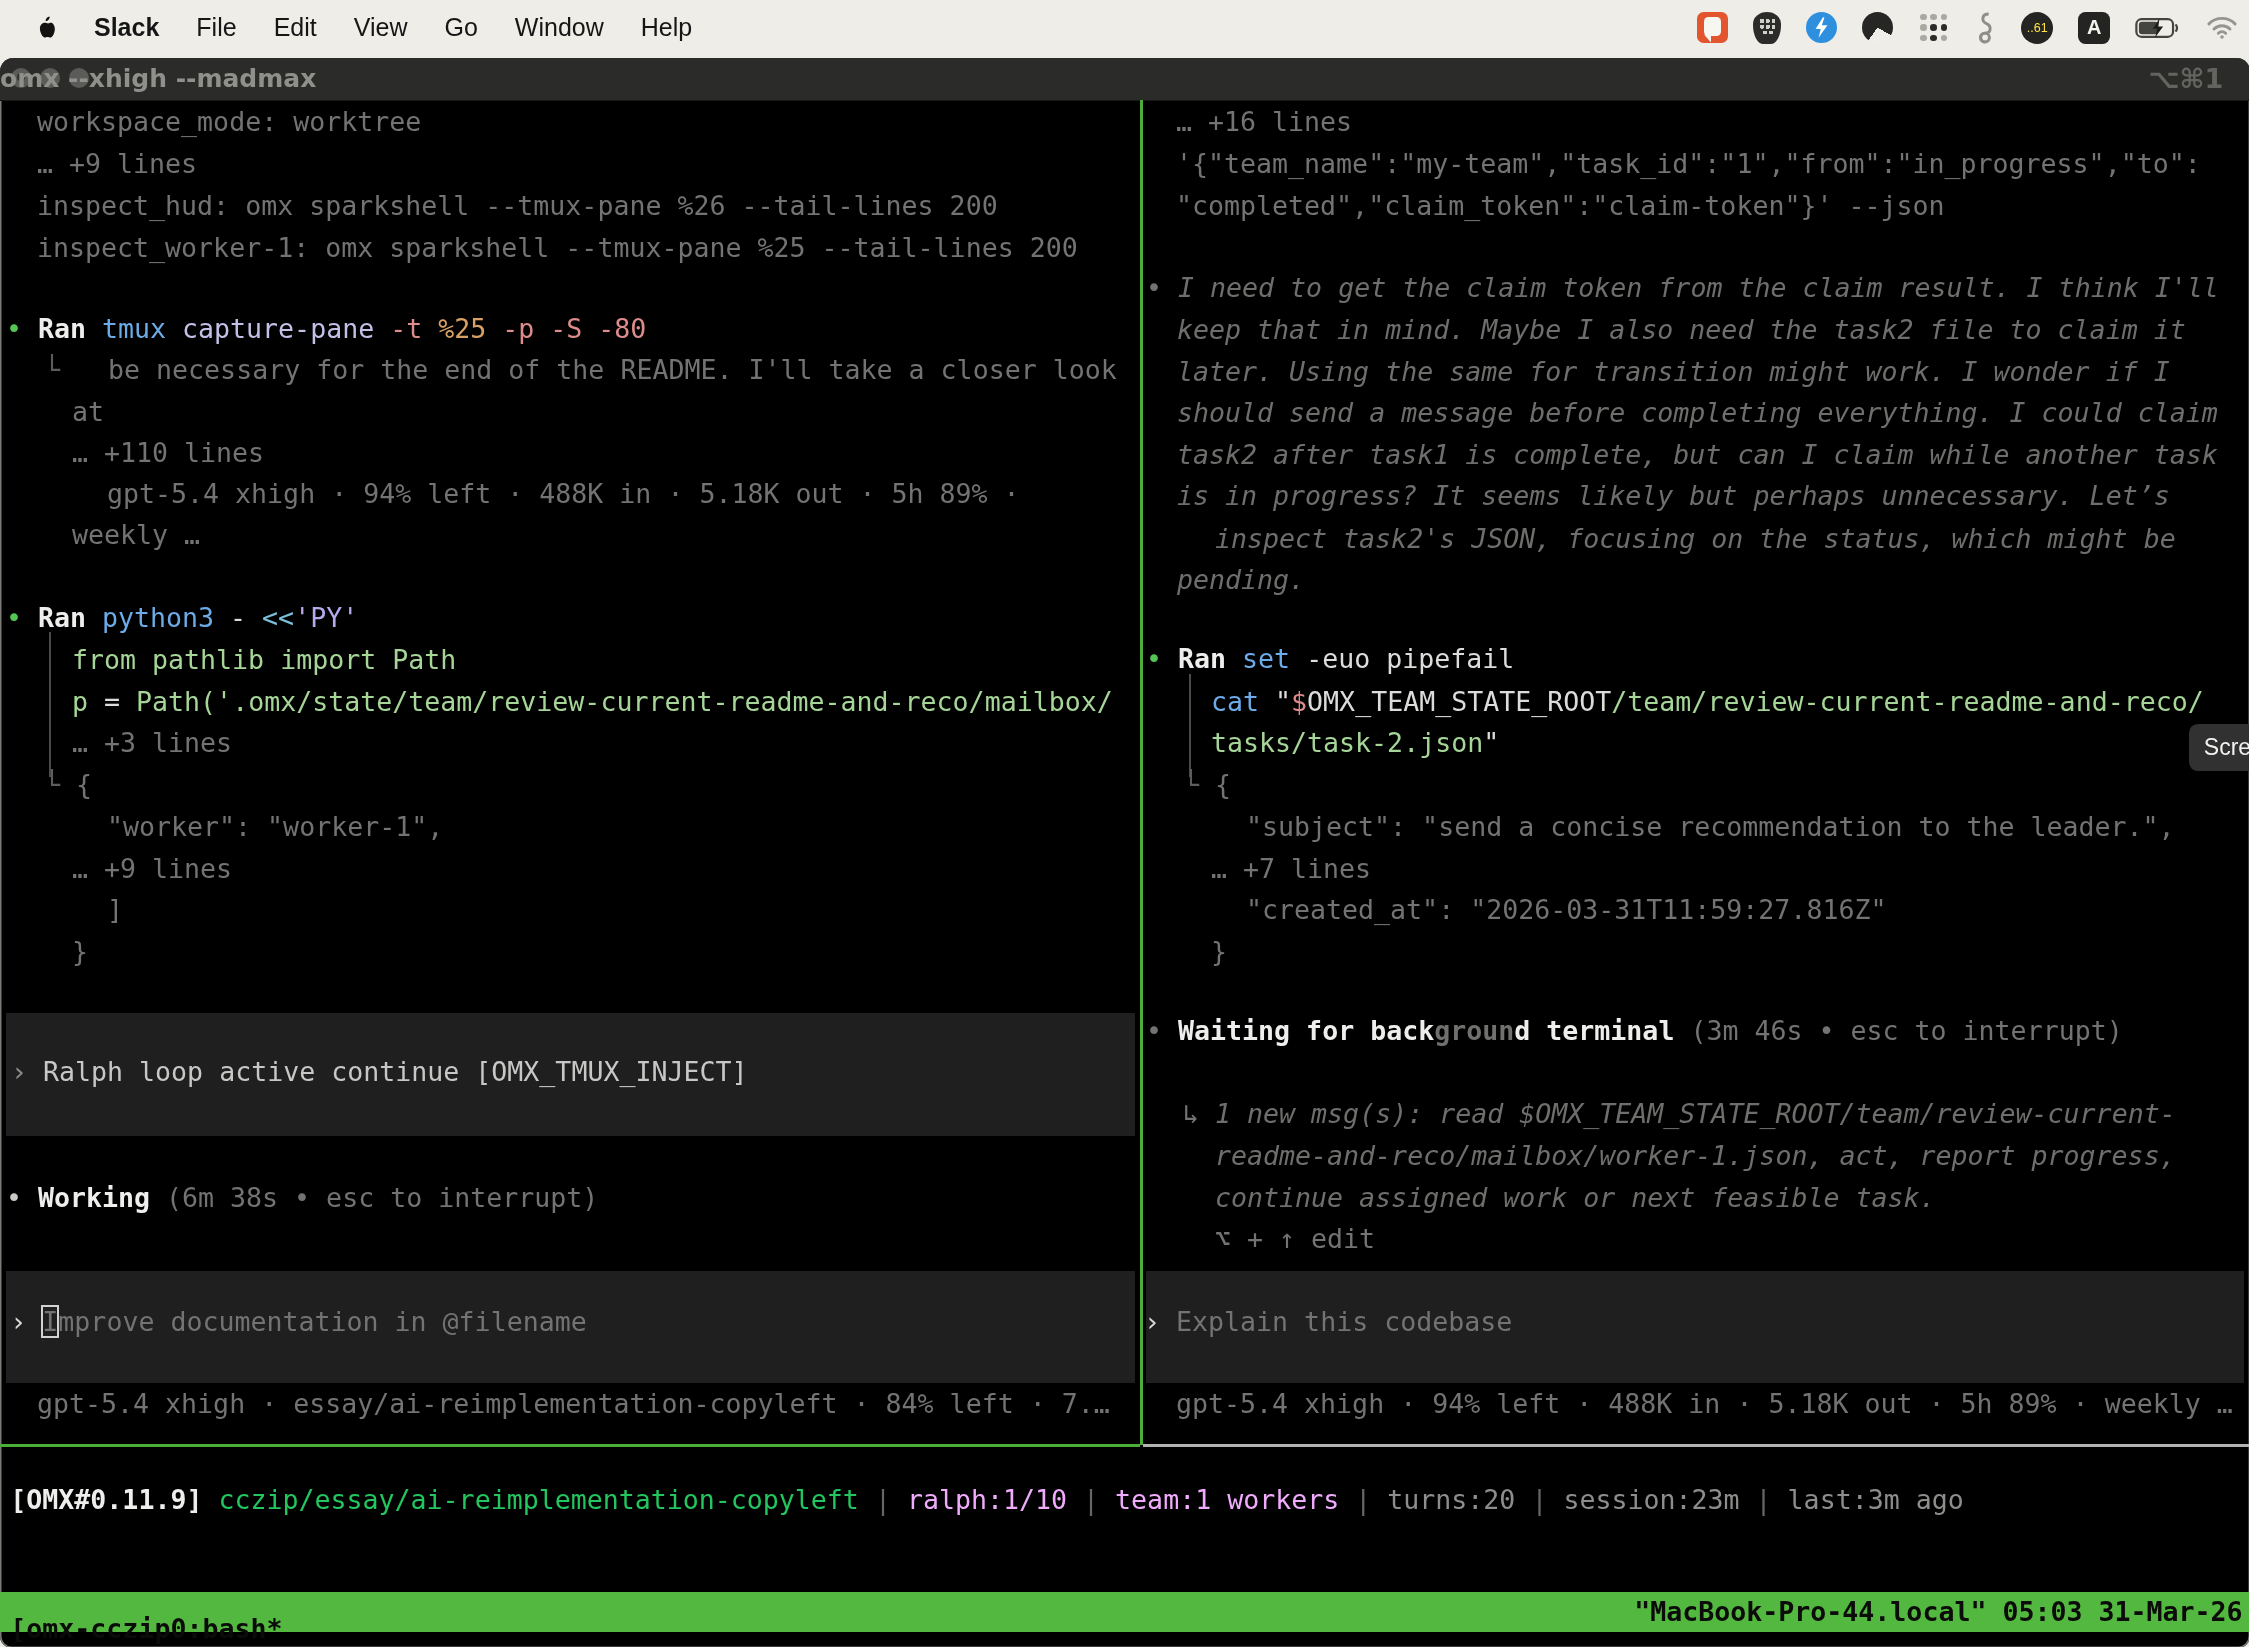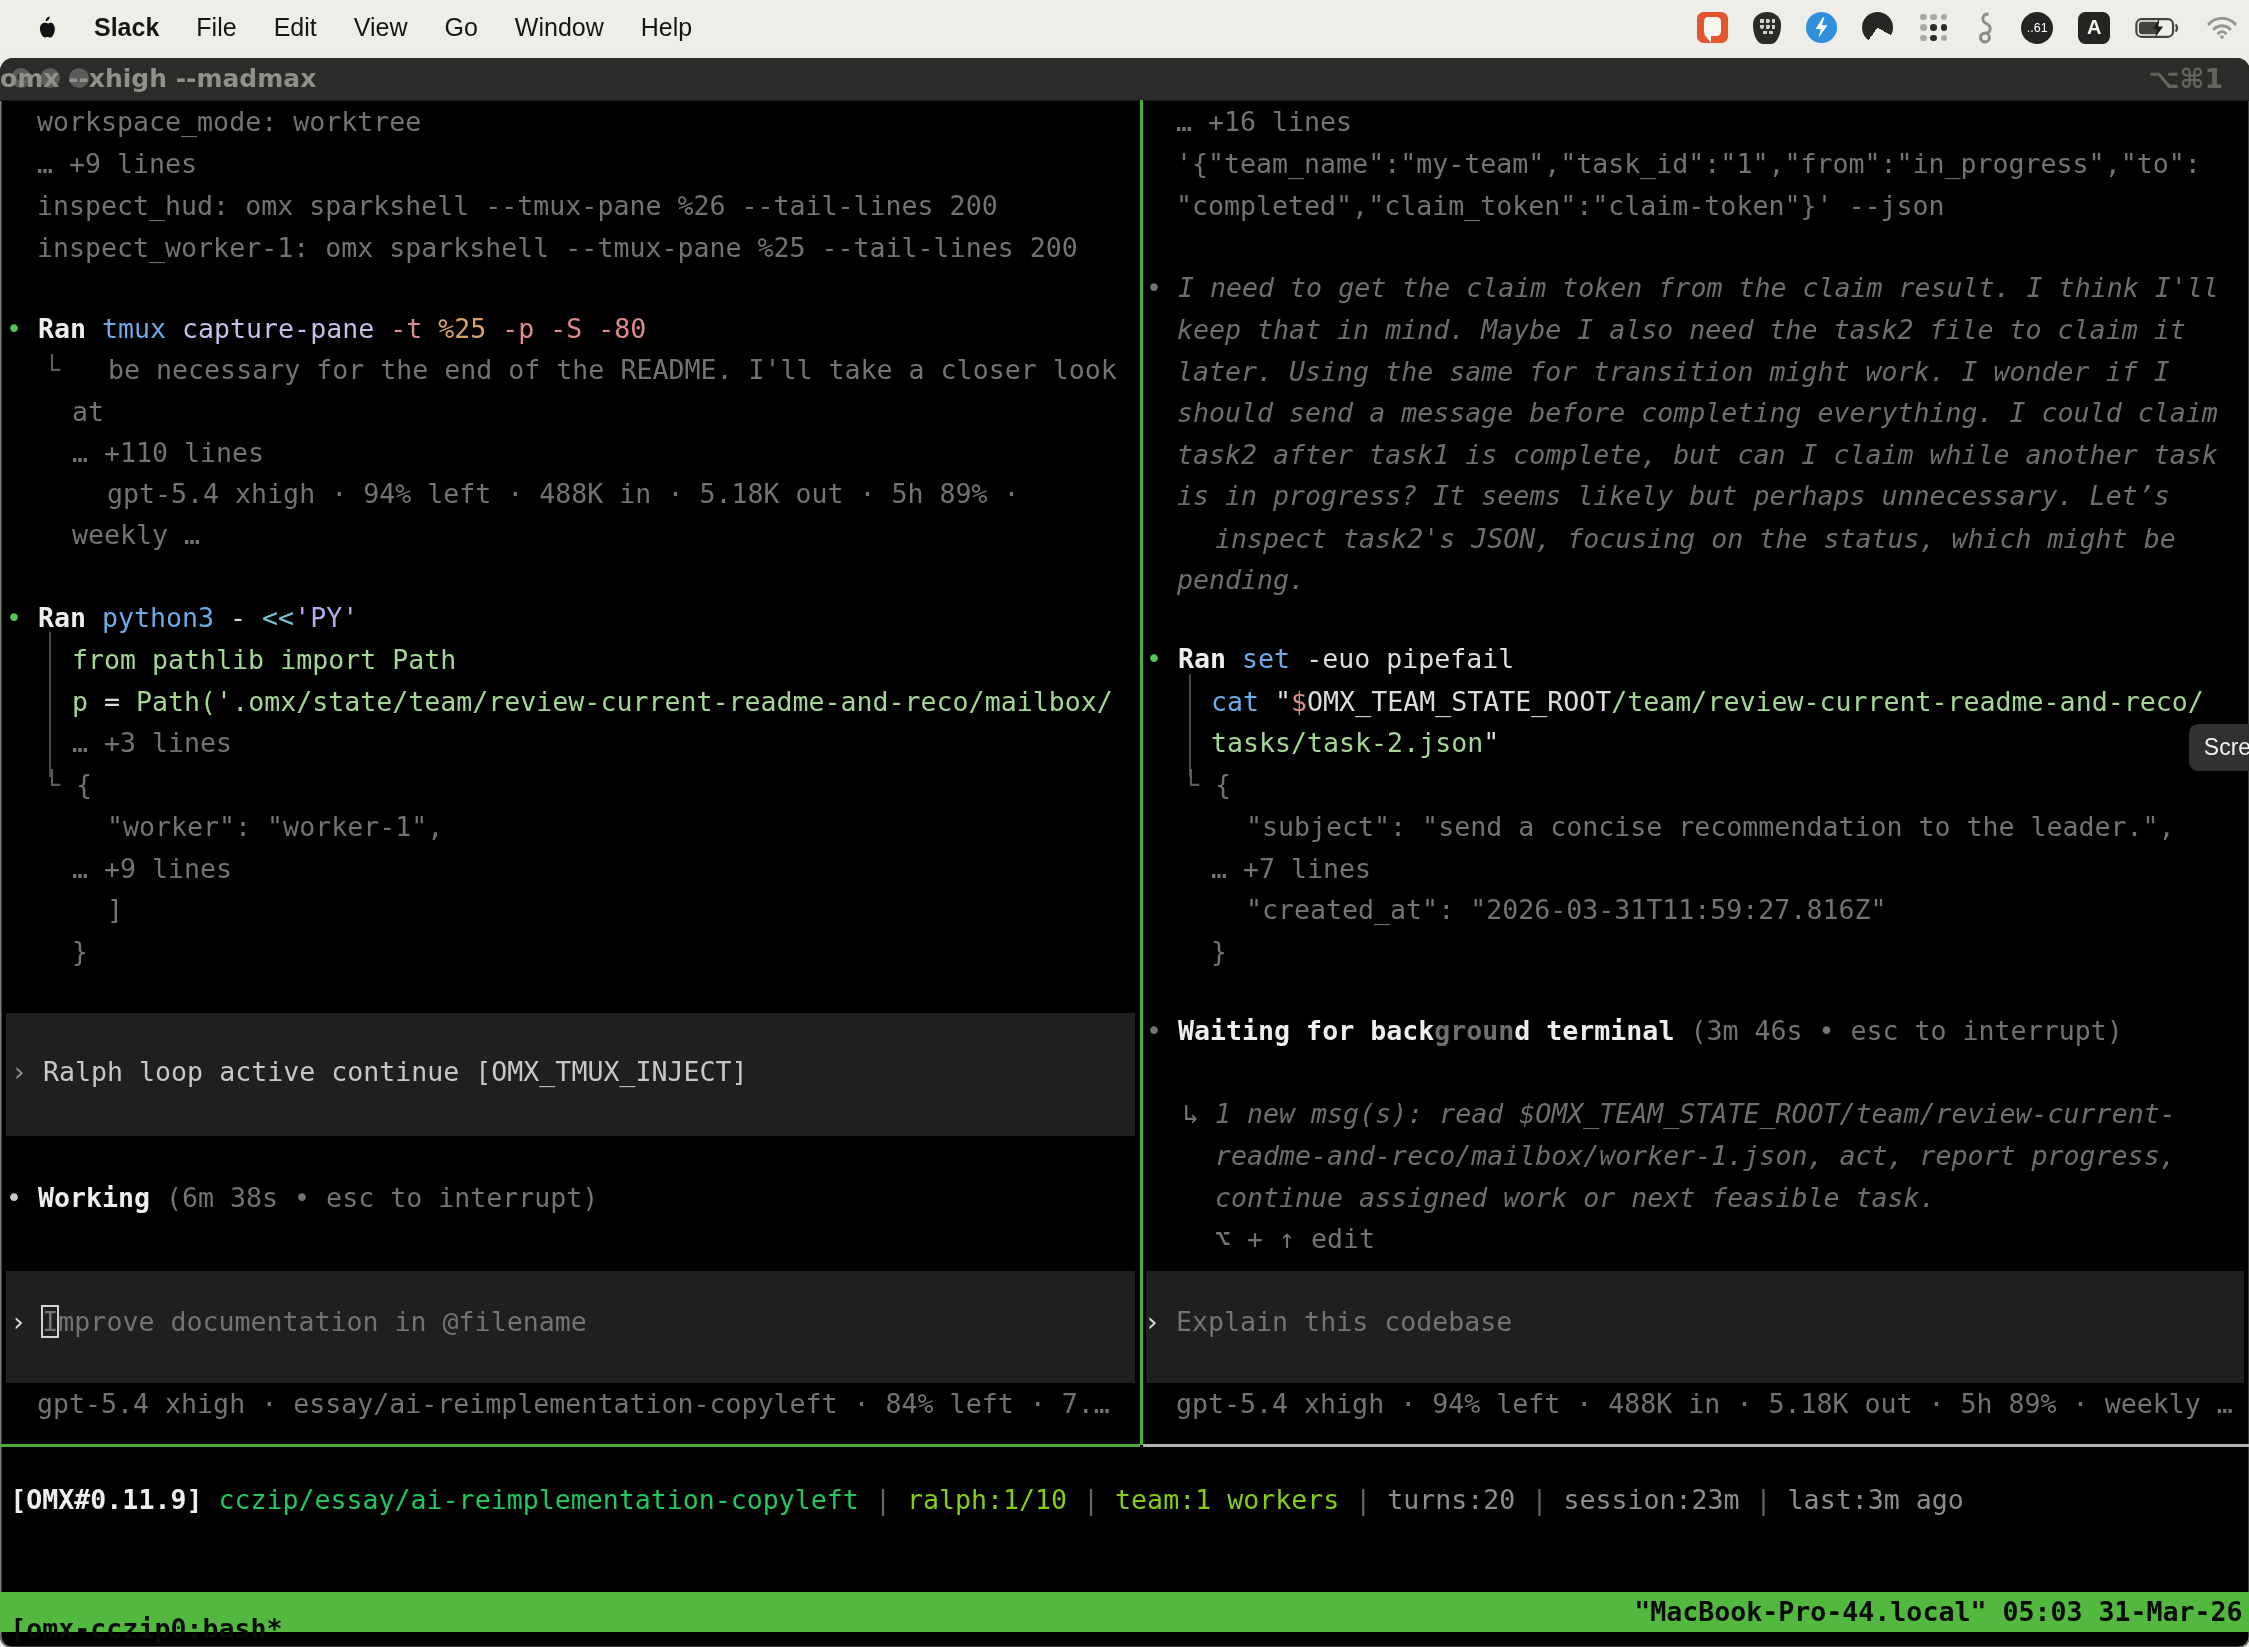--- a/index.html
+++ b/index.html
@@ -29,21 +29,21 @@
        radial-gradient(circle 2.2px at 14.8px 8.9px,#cfcec8 97%,transparent),
        radial-gradient(circle 2.2px at 5.9px 14.8px,#cfcec8 97%,transparent),
        radial-gradient(circle 2.2px at 11.8px 14.8px,#cfcec8 97%,transparent);}
   .icon-bolt{width:31px;height:31px;border-radius:50%;background:#2f8fdf;}
   .icon-pie{width:31px;height:31px;border-radius:50%;
       background:conic-gradient(from 120deg,#efeee8 0 95deg,#262624 95deg 360deg);}
   .icon-dots{width:31px;height:31px;display:grid;grid-template-columns:repeat(3,1fr);align-items:center;justify-items:center;}
   .icon-dots i{width:6.6px;height:6.6px;border-radius:50%;display:block;}
   .d-l{background:#a9a8a2;} .d-d{background:#2b2b29;}
   .icon-squig{width:22px;height:34px;}
-  .icon-61{width:32px;height:32px;border-radius:50%;background:#242422;color:#ffffff;
+  .icon-61{width:32px;height:32px;border-radius:50%;background:#242422;color:#fde047;
       font-family:"Liberation Sans",sans-serif;font-size:12.5px;display:flex;align-items:center;justify-content:center;}
   .icon-akey{width:32px;height:32px;border-radius:7.4px;background:#242422;color:#f4f3ed;
       font-family:"Liberation Sans",sans-serif;font-size:20px;font-weight:700;display:flex;align-items:center;justify-content:center;}
   .icon-batt{width:46px;height:22px;}
   .icon-wifi{width:32px;height:25px;}
   
   .window{position:absolute;left:0;top:58px;width:2250px;height:1590px;background:#000;
           border-radius:13.3px 13.3px 11.8px 11.8px;overflow:hidden;box-shadow:0 0 0 1.5px #7c7b76 inset;}
   .titlebar{position:absolute;left:0;top:0;width:100%;height:42px;background:#2b2b29;border-bottom:1.5px solid #151513;}
   .title-text{position:absolute;left:0;right:0;top:0;height:42px;line-height:42px;text-align:left;
@@ -72,21 +72,21 @@
   .tmuxbar .tm-left{position:absolute;left:10.3px;top:17px;height:56px;line-height:40px;color:#0b0b09;
       font:700 26.6px/40px "DejaVu Sans Mono",monospace;white-space:pre;}
   .tmuxbar .tm-right{position:absolute;right:7.4px;top:0;height:40px;line-height:40px;color:#0b0b09;
       font:700 26.6px/40px "DejaVu Sans Mono",monospace;white-space:pre;}
   
   .g{color:#737373;} .g2{color:#8d8d8b;} .gi{color:#6e6e6c;font-style:italic;}
   .br{color:#c7c7c5;} .w{color:#dcdcda;} .lav{color:#c2c0e6;}
   .bw{color:#eeeeec;font-weight:700;} .bg{color:#53c653;} .bl{color:#6dabe8;}
   .gr{color:#a6d598;} .pk{color:#dd8b8b;} .or{color:#d9a065;} .pu{color:#b5a9ec;}
   .tl-c{color:#7cc0d8;} .dim{color:#5c5c5a;} .shim{color:#70706e;font-weight:700;}
-  .cy{color:#22c55e;} .sg{color:#84cc16;} .sep{color:#666664;} .wdot{color:#c9c9c7;}
+  .cy{color:#22c55e;} .sg{color:#f0abfc;} .sep{color:#666664;} .wdot{color:#c9c9c7;}
   .prompt{color:#d8d8d6;}
   .cursor{outline:2.2px solid #d2d2d0;outline-offset:-1.5px;}
 </style>
 </head>
 <body>
 
 <div class="stage">
 
   <div class="menubar">
     <div class="menu-left">

